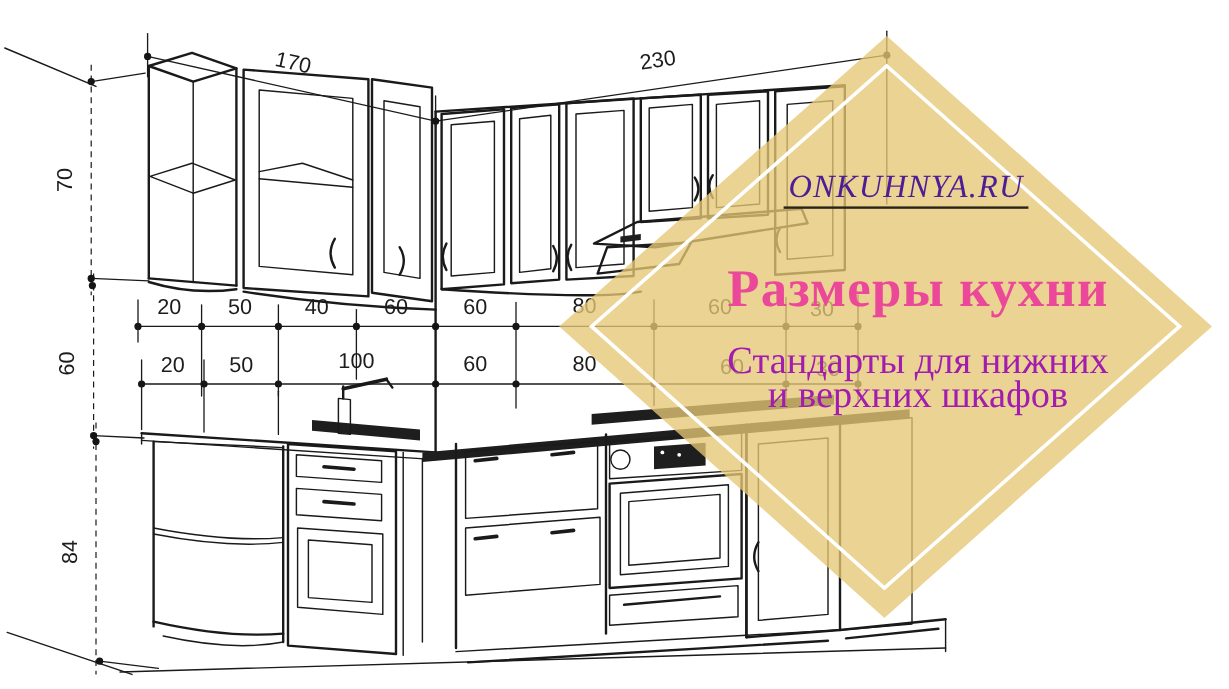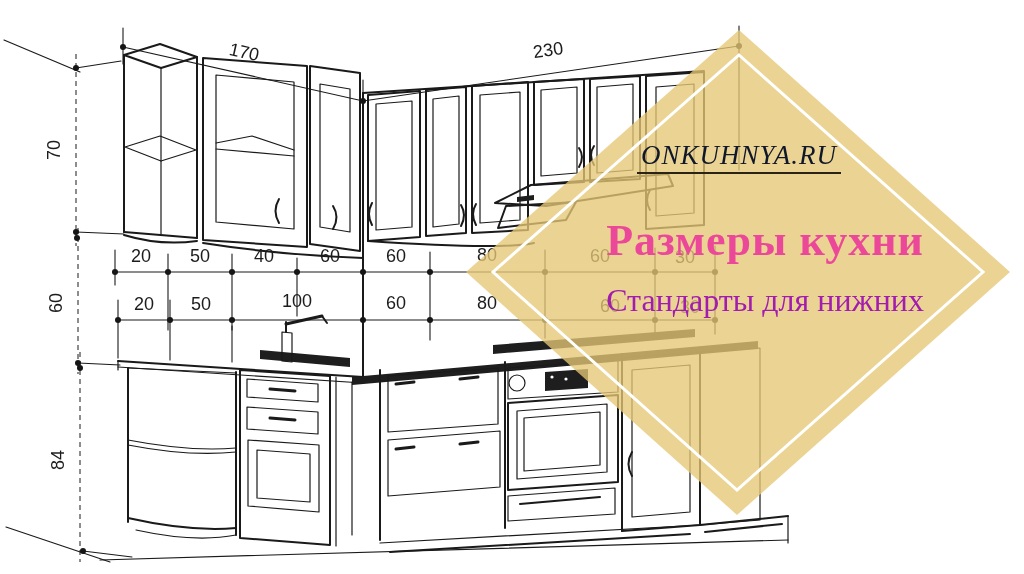--- a/index.html
+++ b/index.html
@@ -11,21 +11,21 @@
   .lt{stroke:#1a1a1a;fill:none;stroke-width:1.2;stroke-linejoin:round;stroke-linecap:round;}
   .dim{stroke:#1a1a1a;fill:none;stroke-width:1.1;stroke-linecap:round;}
   .dsh{stroke:#1a1a1a;fill:none;stroke-width:1;stroke-dasharray:5 4;}
   .dk{fill:#1e1e1e;stroke:none;}
   .dot{fill:#151515;stroke:none;}
   .dimtxt{font-family:"Liberation Sans",sans-serif;font-size:18px;fill:#1c1c1c;text-anchor:middle;}
   
   .wm{position:absolute;left:479px;top:0;width:520px;text-align:center;
       font-family:"Liberation Serif",serif;pointer-events:none;}
   .wm-site{position:absolute;top:140px;width:100%;font-style:italic;font-size:27px;
-           color:#0f172a;letter-spacing:1px;}
+           color:#4c1d95;letter-spacing:1px;margin-left:16px;}
   .wm-site span{border-bottom:2px solid #2a2416;padding:0 4px 2px 4px;}
   .wm-title{position:absolute;top:215px;width:100%;margin-left:26px;font-size:44px;
             font-weight:bold;color:#ec4899;letter-spacing:1px;}
   .wm-lines{position:absolute;top:286px;width:100%;margin-left:26px;font-size:32px;
             font-weight:normal;color:#a21caf;line-height:28px;}
 </style>
 </head>
 <body>
 
 <div class="stage">
@@ -244,16 +244,17 @@
     <polygon points="739,55 983,272 737,490 493,272" fill="none" stroke="#ffffff" stroke-width="3"></polygon>
   </svg>
 
   <div class="wm">
     <div class="wm-site">
       <span>ONKUHNYA.RU</span>
     </div>
     <div class="wm-title">Размеры кухни</div>
     <div class="wm-lines">
       <div>Стандарты для нижних</div>
+      <div>и верхних шкафов</div>
     </div>
   </div>
 
 </div>
 
 </body></html>

